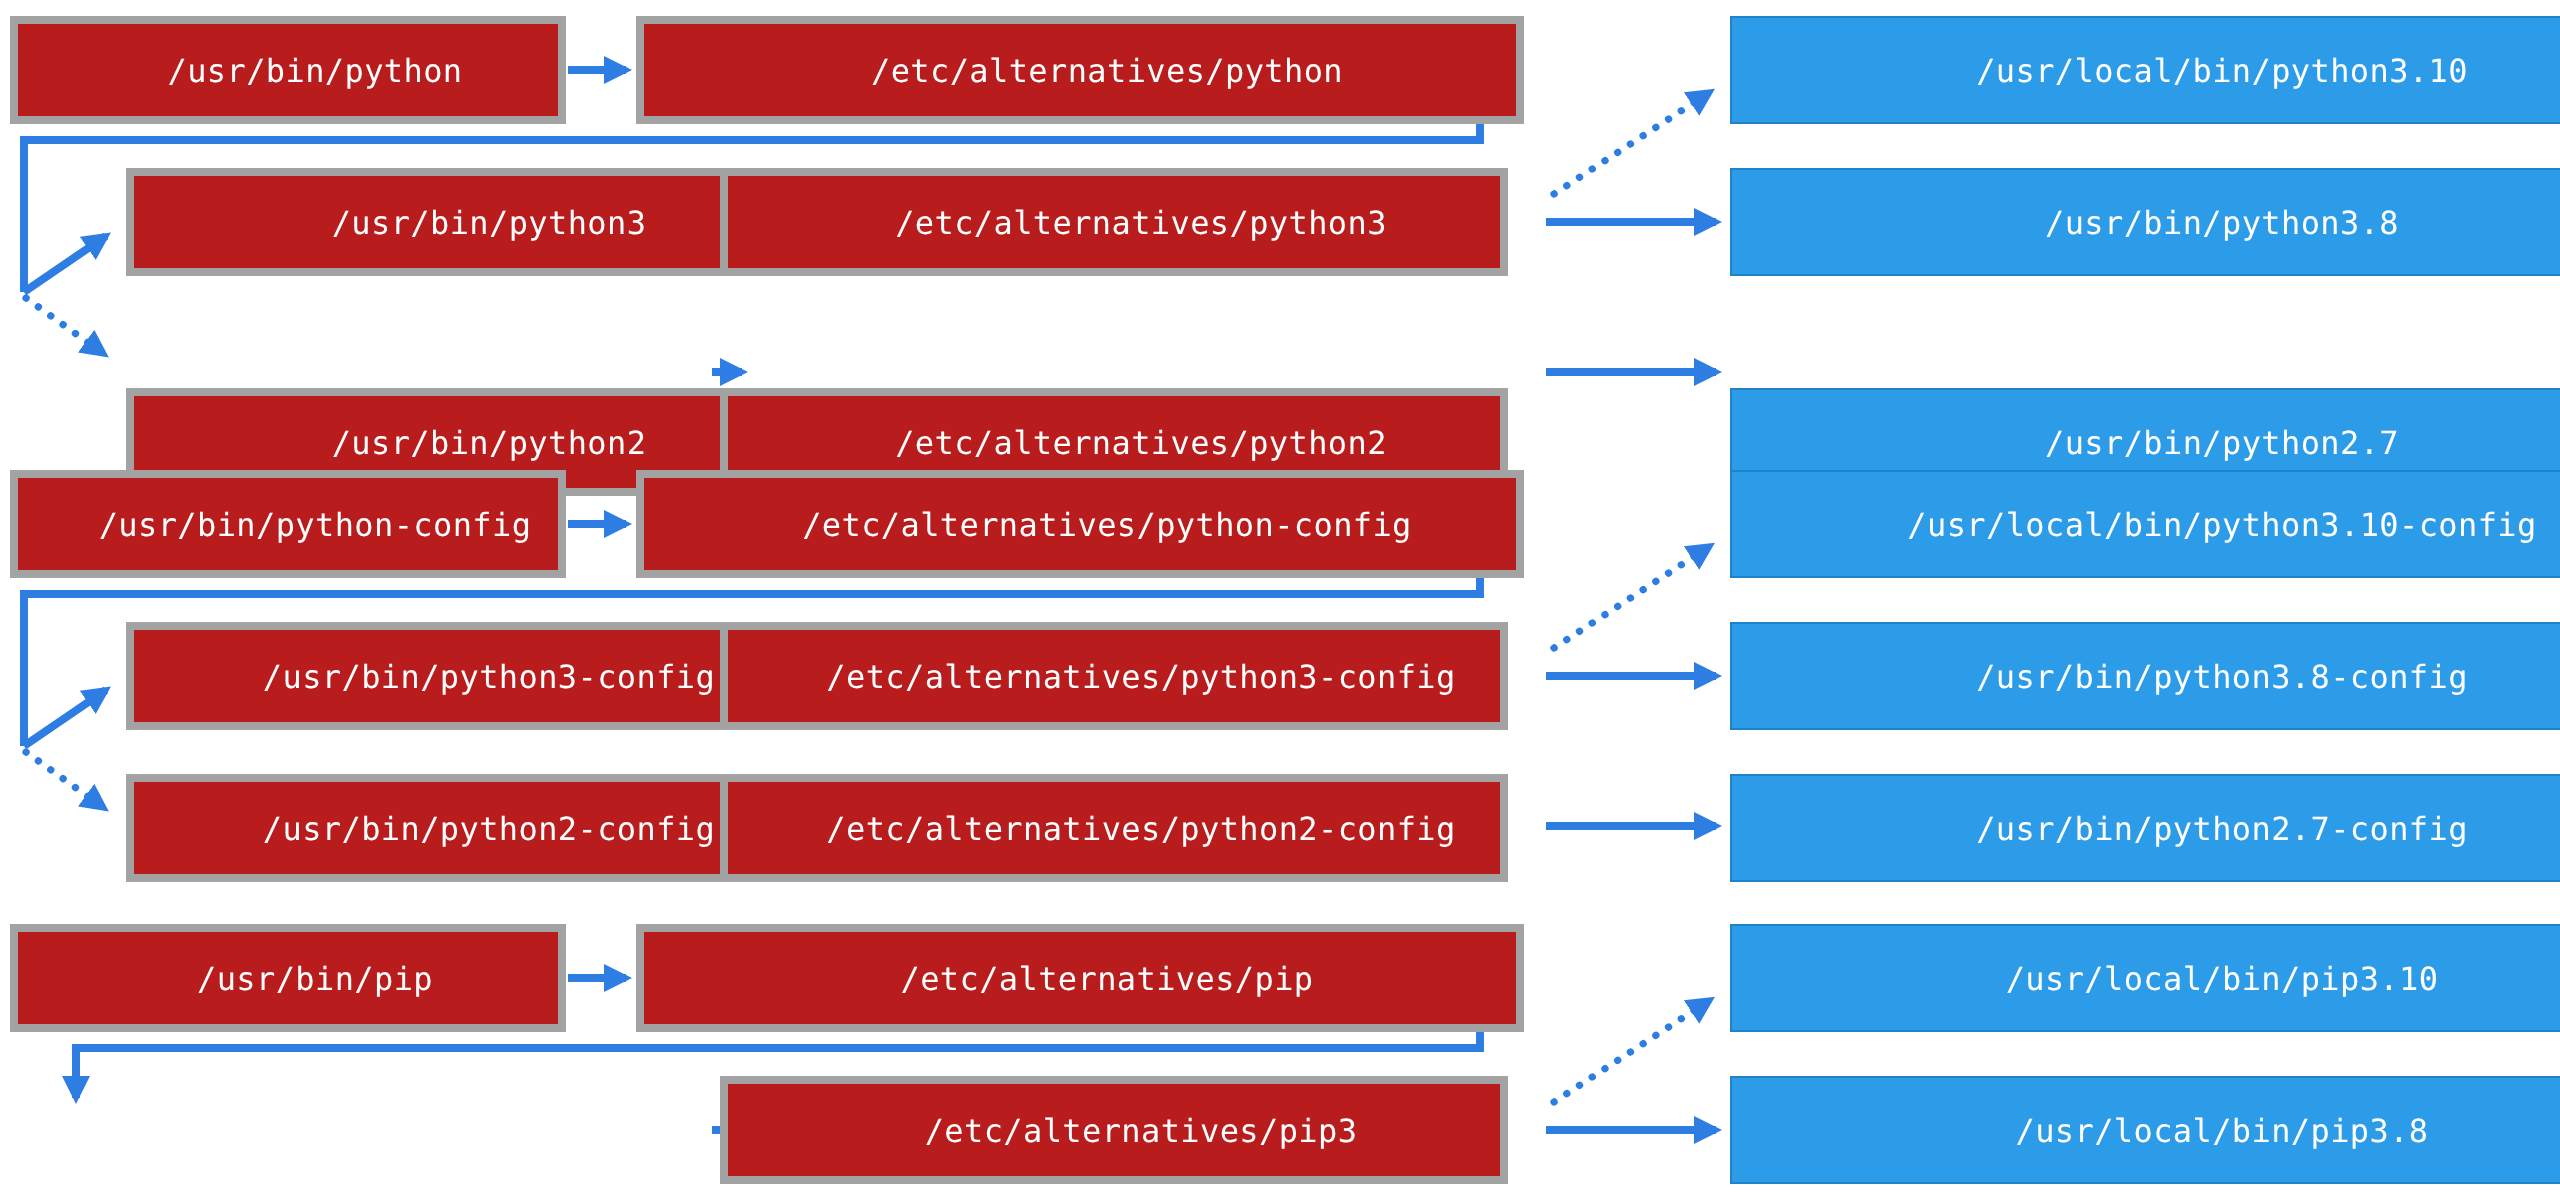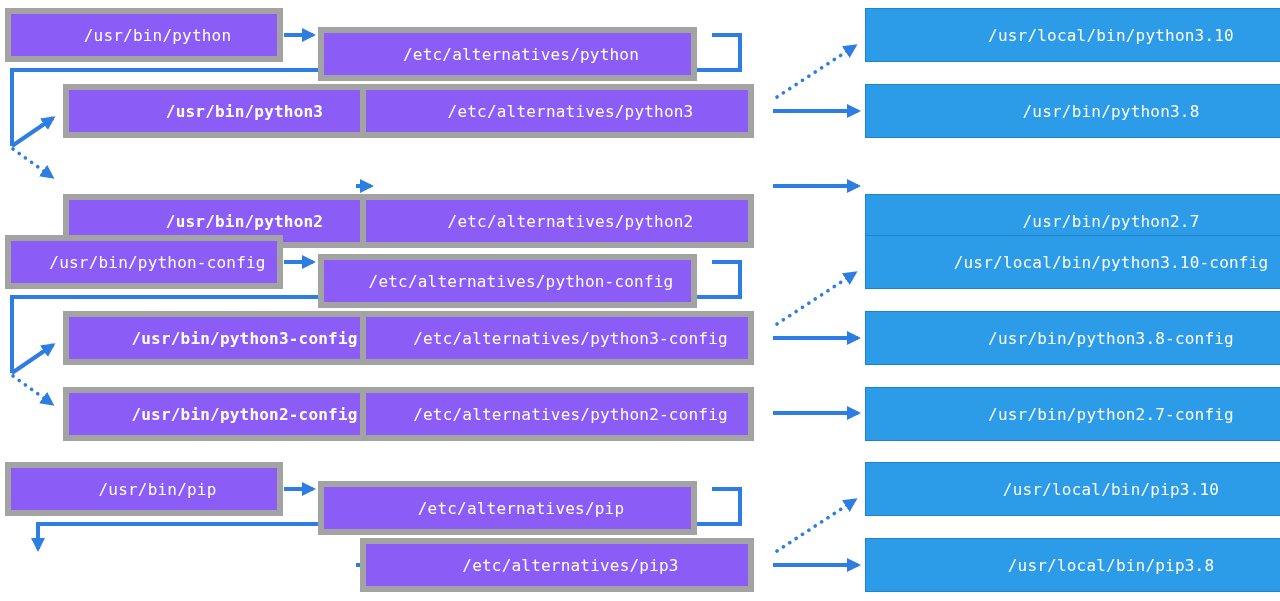--- a/index.html
+++ b/index.html
@@ -25,27 +25,27 @@
     position: absolute;
     height: 54px;
     display: flex;
     align-items: center;
     justify-content: center;
     color: #ffffff;
     font-size: 16px;
     white-space: nowrap;
     letter-spacing: 0.2px;
   }
-  .dark  { background: #8b5cf6; border: 6px solid #a3a3a3; padding-left: 27px; }
+  .dark  { background: #b91c1c; border: 4px solid #a3a3a3; padding-left: 27px; }
   .light { background: #2d9ce8; border: 1px solid #1f83c9; }
 
   
   .a1 { left: 5px;   width: 278px; }
-  .a2 { left: 63px;  width: 336px; font-weight: bold; }
-  .b1 { left: 318px; width: 379px; margin-top: 19px; }
+  .a2 { left: 63px;  width: 336px; }
+  .b1 { left: 318px; width: 444px; }
   .b2 { left: 360px; width: 394px; }
   .cc { left: 865px; width: 492px; }
 
   
   .r1 { top: 8px; }
   .r2 { top: 84px; }
   .r3 { top: 159px; margin-top: 35px; }
   .r4 { top: 235px; }
   .r5 { top: 311px; }
   .r6 { top: 387px; }

